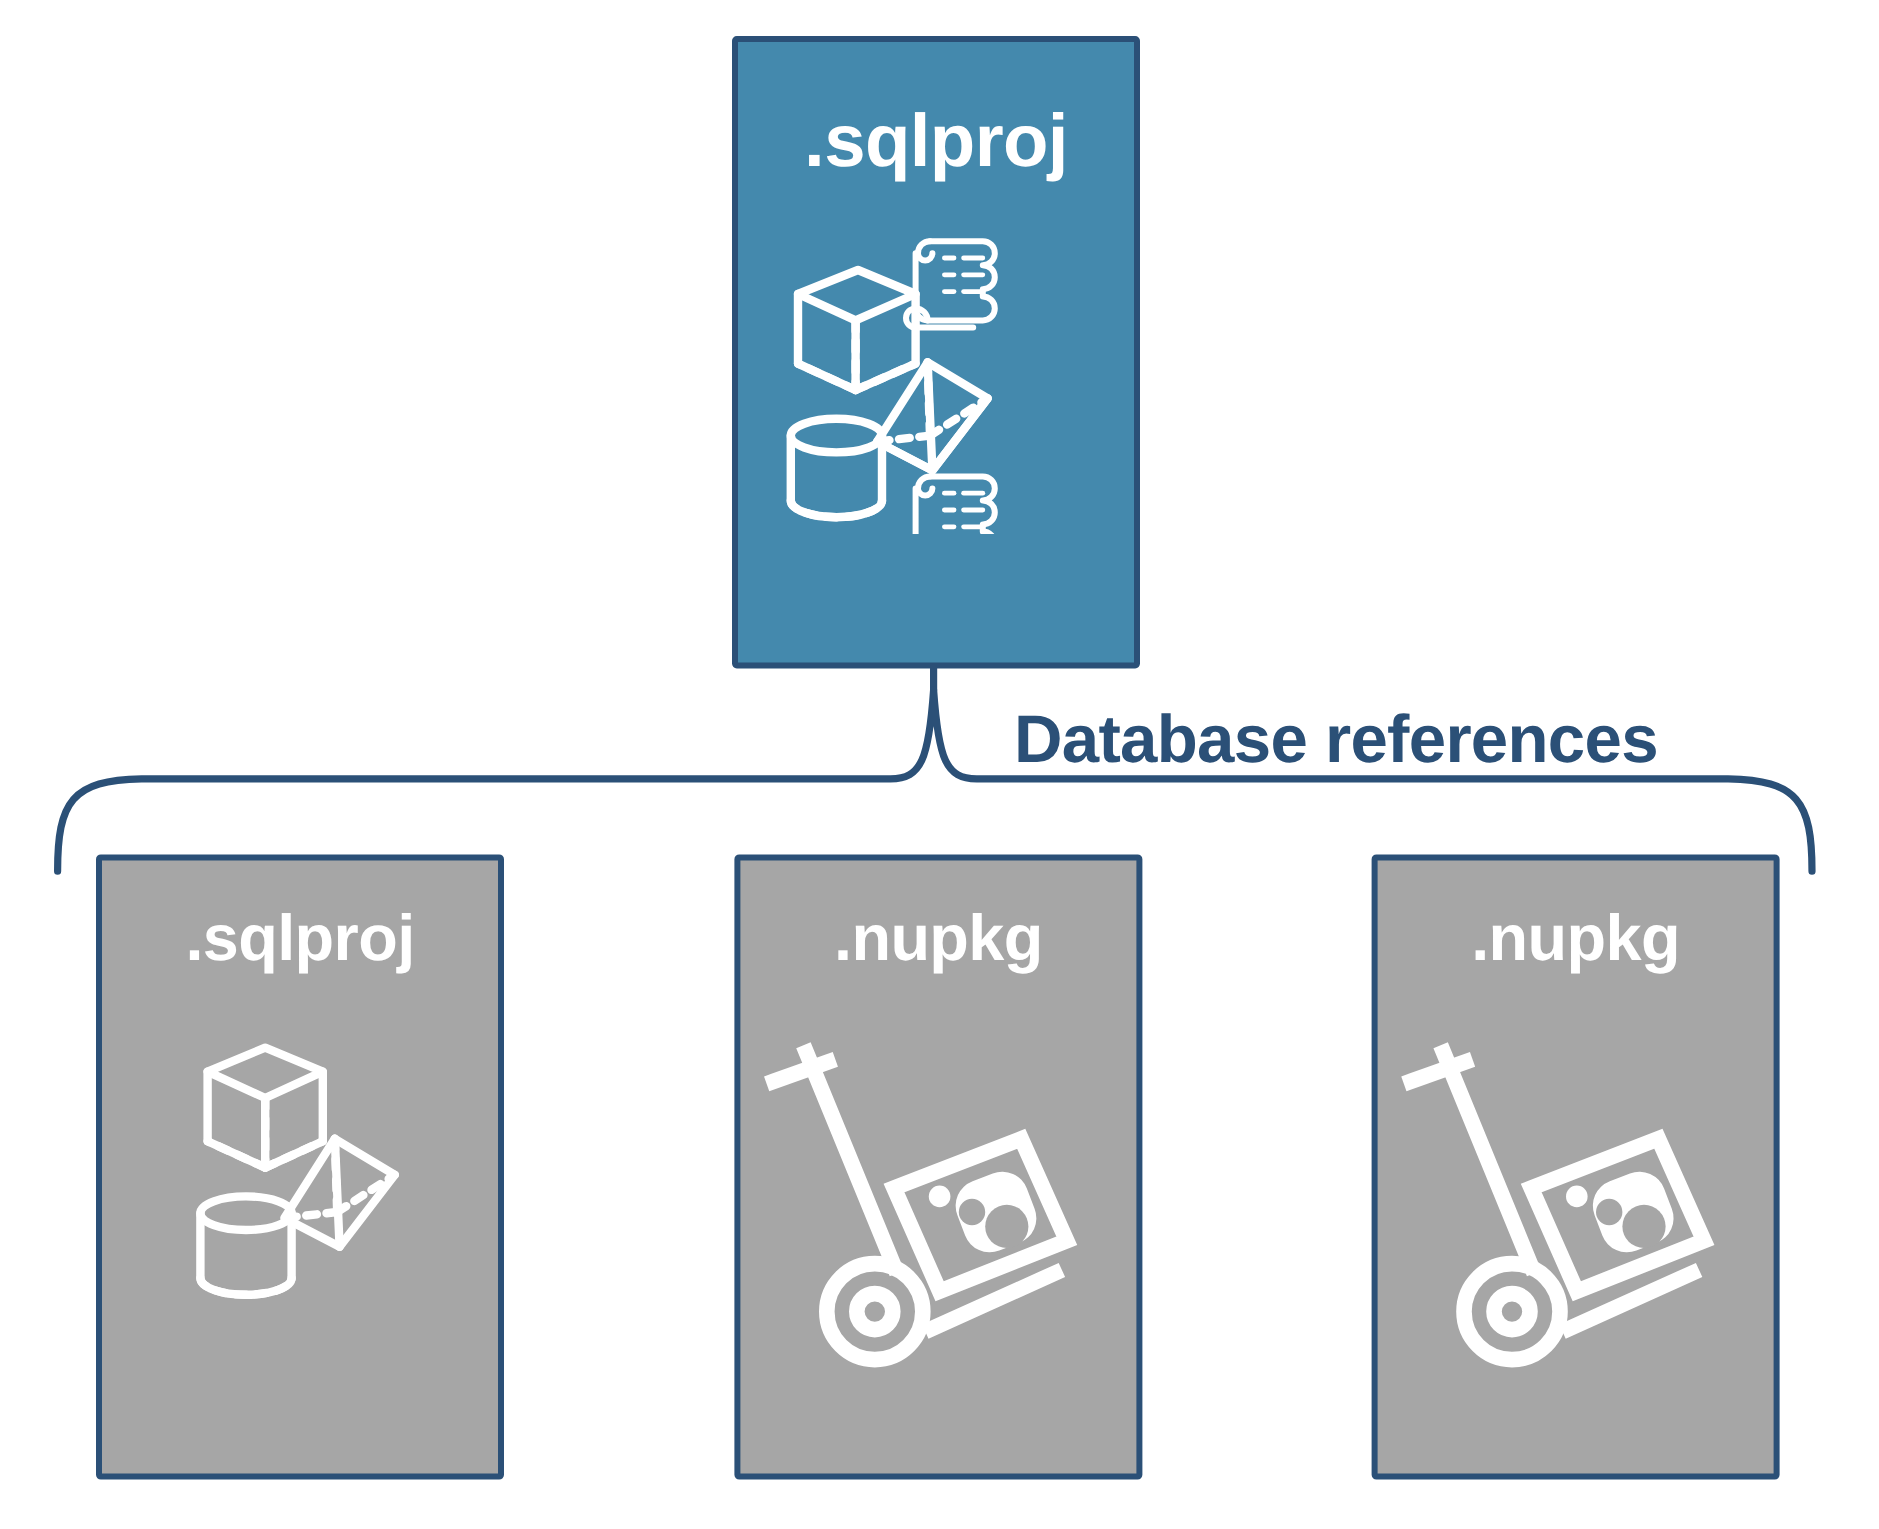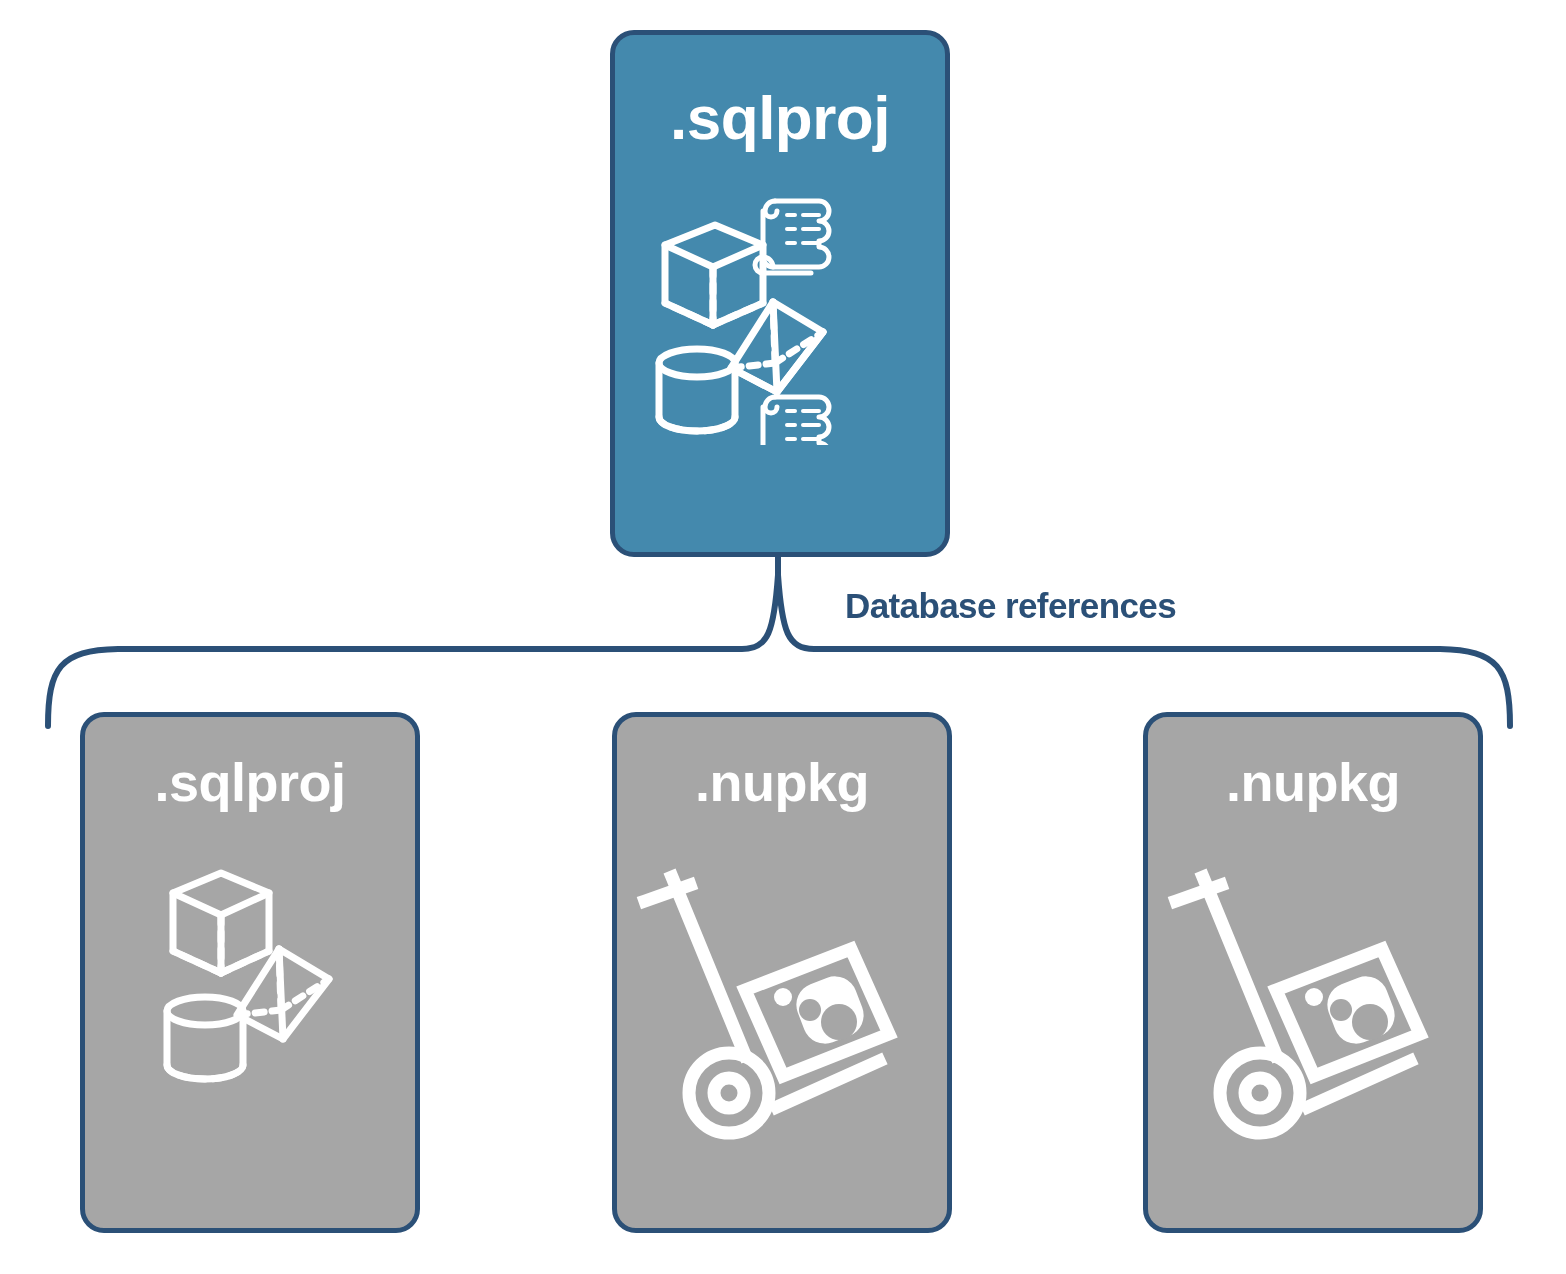--- a/index.html
+++ b/index.html
@@ -17,21 +17,21 @@
     height: 1274px;
     background: #ffffff;
     overflow: hidden;
   }
 
   
   .card {
     position: absolute;
     box-sizing: border-box;
     border: 5px solid #2b5077;
-    border-radius: 24px;
+    border-radius: 4px;
   }
   .card.teal   { background: #4489ad; }
   .card.gray   { background: #a6a6a6; }
 
   .card-title {
     position: absolute;
     left: 0;
     right: 0;
     text-align: center;
     color: #ffffff;
@@ -55,21 +55,21 @@
     position: absolute;
     left: 0; top: 0;
     width: 1566px;
     height: 1274px;
     pointer-events: none;
   }
   #brace-label {
     position: absolute;
     left: 845px;
     top: 588px;
-    font-size: 35px;
+    font-size: 56px;
     font-weight: bold;
     color: #2b5077;
     letter-spacing: -0.6px;
     white-space: nowrap;
     line-height: 1;
   }
 </style>
 </head>
 <body>
 

